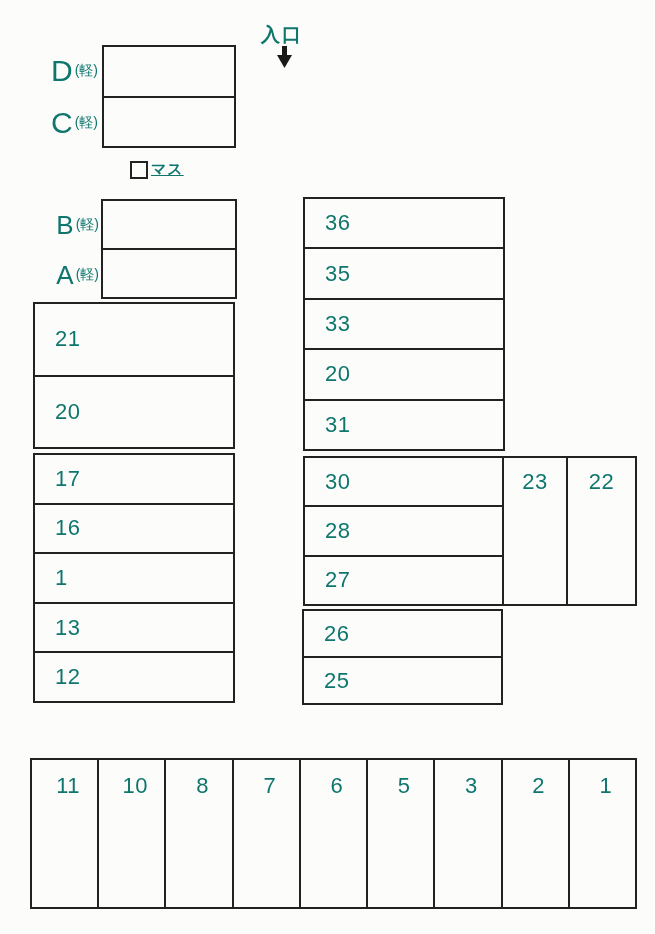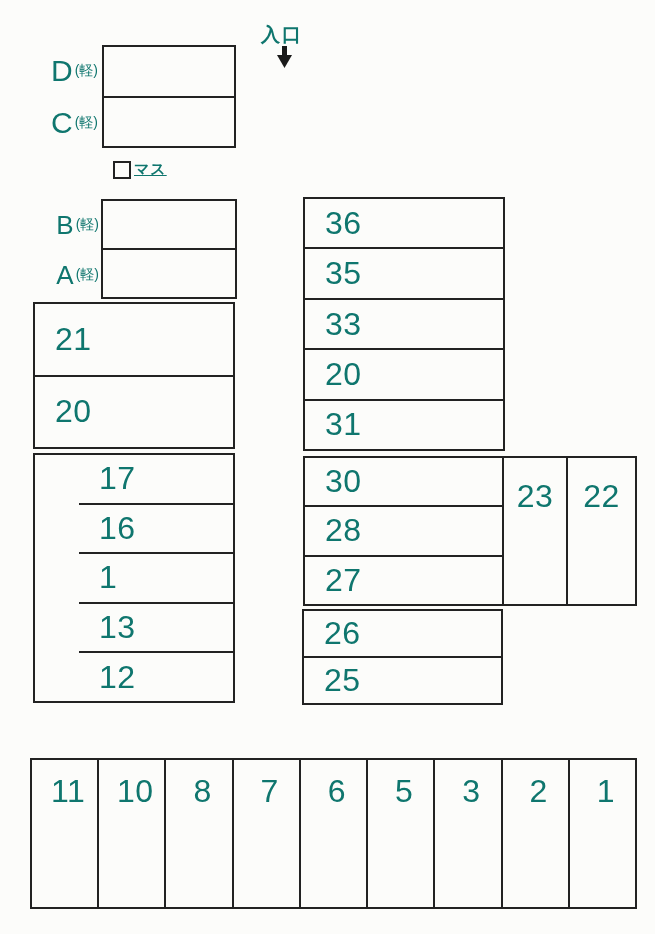--- a/index.html
+++ b/index.html
@@ -9,43 +9,43 @@
     font-family:"Liberation Sans","DejaVu Sans",sans-serif;
     color:#0f766e;
   }
   .box { position:absolute; box-sizing:border-box; border:2px solid #222; background:transparent; }
 
   
   .rows { display:flex; flex-direction:column; height:100%; }
   .row  { flex:1; display:flex; align-items:center; padding-left:20px;
           border-bottom:2px solid #222; box-sizing:border-box; }
   .row:last-child { border-bottom:none; }
-  .num  { font-size:32px; font-weight:500; letter-spacing:0.5px; }
+  .num  { font-size:22px; font-weight:500; letter-spacing:0.5px; }
 
   
   .kei-label { position:absolute; display:flex; align-items:center;
                justify-content:flex-end; box-sizing:border-box; }
   .kei-letter-lg { font-size:30px; font-weight:500; }
   .kei-letter-md { font-size:26px; font-weight:500; }
   .kei-suffix { font-size:14px; margin-left:2px; }
 
   
   .entrance-text { position:absolute; left:261px; top:22px; font-size:19px;
                    font-weight:600; letter-spacing:2px; }
   .entrance-arrow { position:absolute; left:275px; top:45px; }
 
   
-  .legend { position:absolute; left:113px; top:160px; display:flex; align-items:center;text-decoration:underline; }
+  .legend { position:absolute; left:130px; top:160px; display:flex; align-items:center;text-decoration:underline; }
   .legend-square { width:14px; height:14px; border:2px solid #222; display:inline-block; }
   .legend-text { font-size:15px; font-weight:600; margin-left:3px; letter-spacing:1px; }
 
   
   .mid2 { display:flex; }
   .mid2-left { width:199px; border-right:2px solid #222; box-sizing:border-box; }
-  .vstall { box-sizing:border-box; text-align:center; padding-top:20px; }
+  .vstall { box-sizing:border-box; text-align:center; padding-top:11px; }
   .vstall-23 { width:64px; border-right:2px solid #222; }
   .vstall-22 { flex:1; }
 
   
   .bottom { display:flex; }
   .bstall { flex:1; border-right:2px solid #222; box-sizing:border-box;
             text-align:center; padding-top:13px;padding-left:7px; }
   .bstall:last-child { border-right:none; }
 </style>
 </head>
@@ -98,21 +98,21 @@
     <div class="rows">
       <div class="row">
         <span class="num">21</span>
       </div>
       <div class="row">
         <span class="num">20</span>
       </div>
     </div>
   </div>
 
-  <div class="box" style="left:33px; top:453px; width:202px; height:250px;padding-left:44px;">
+  <div class="box" style="left:33px; top:453px; width:202px; height:250px;">
     <div class="rows">
       <div class="row">
         <span class="num">17</span>
       </div>
       <div class="row">
         <span class="num">16</span>
       </div>
       <div class="row">
         <span class="num">1</span>
       </div>

